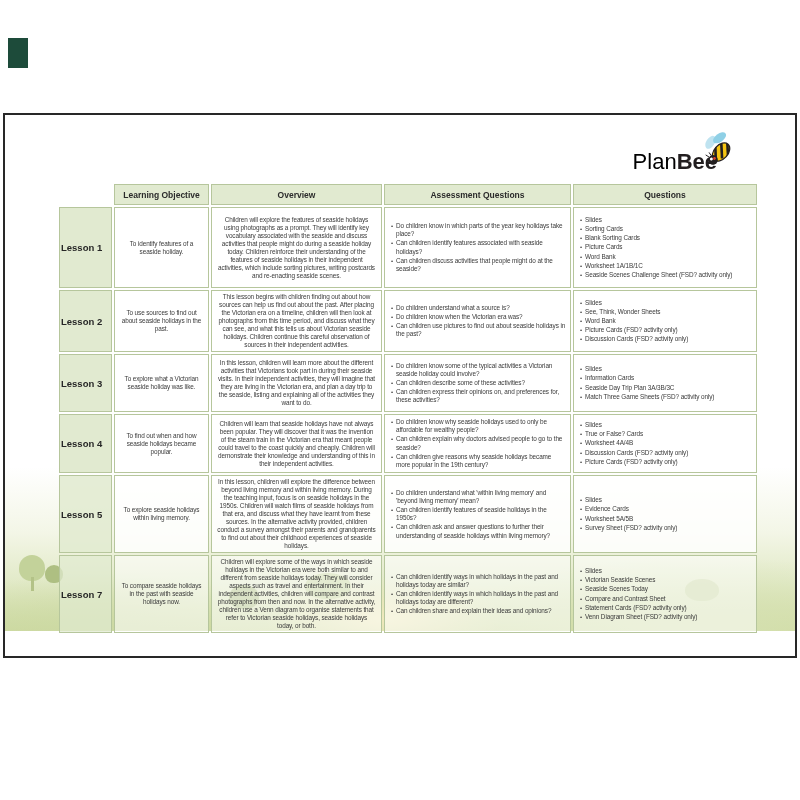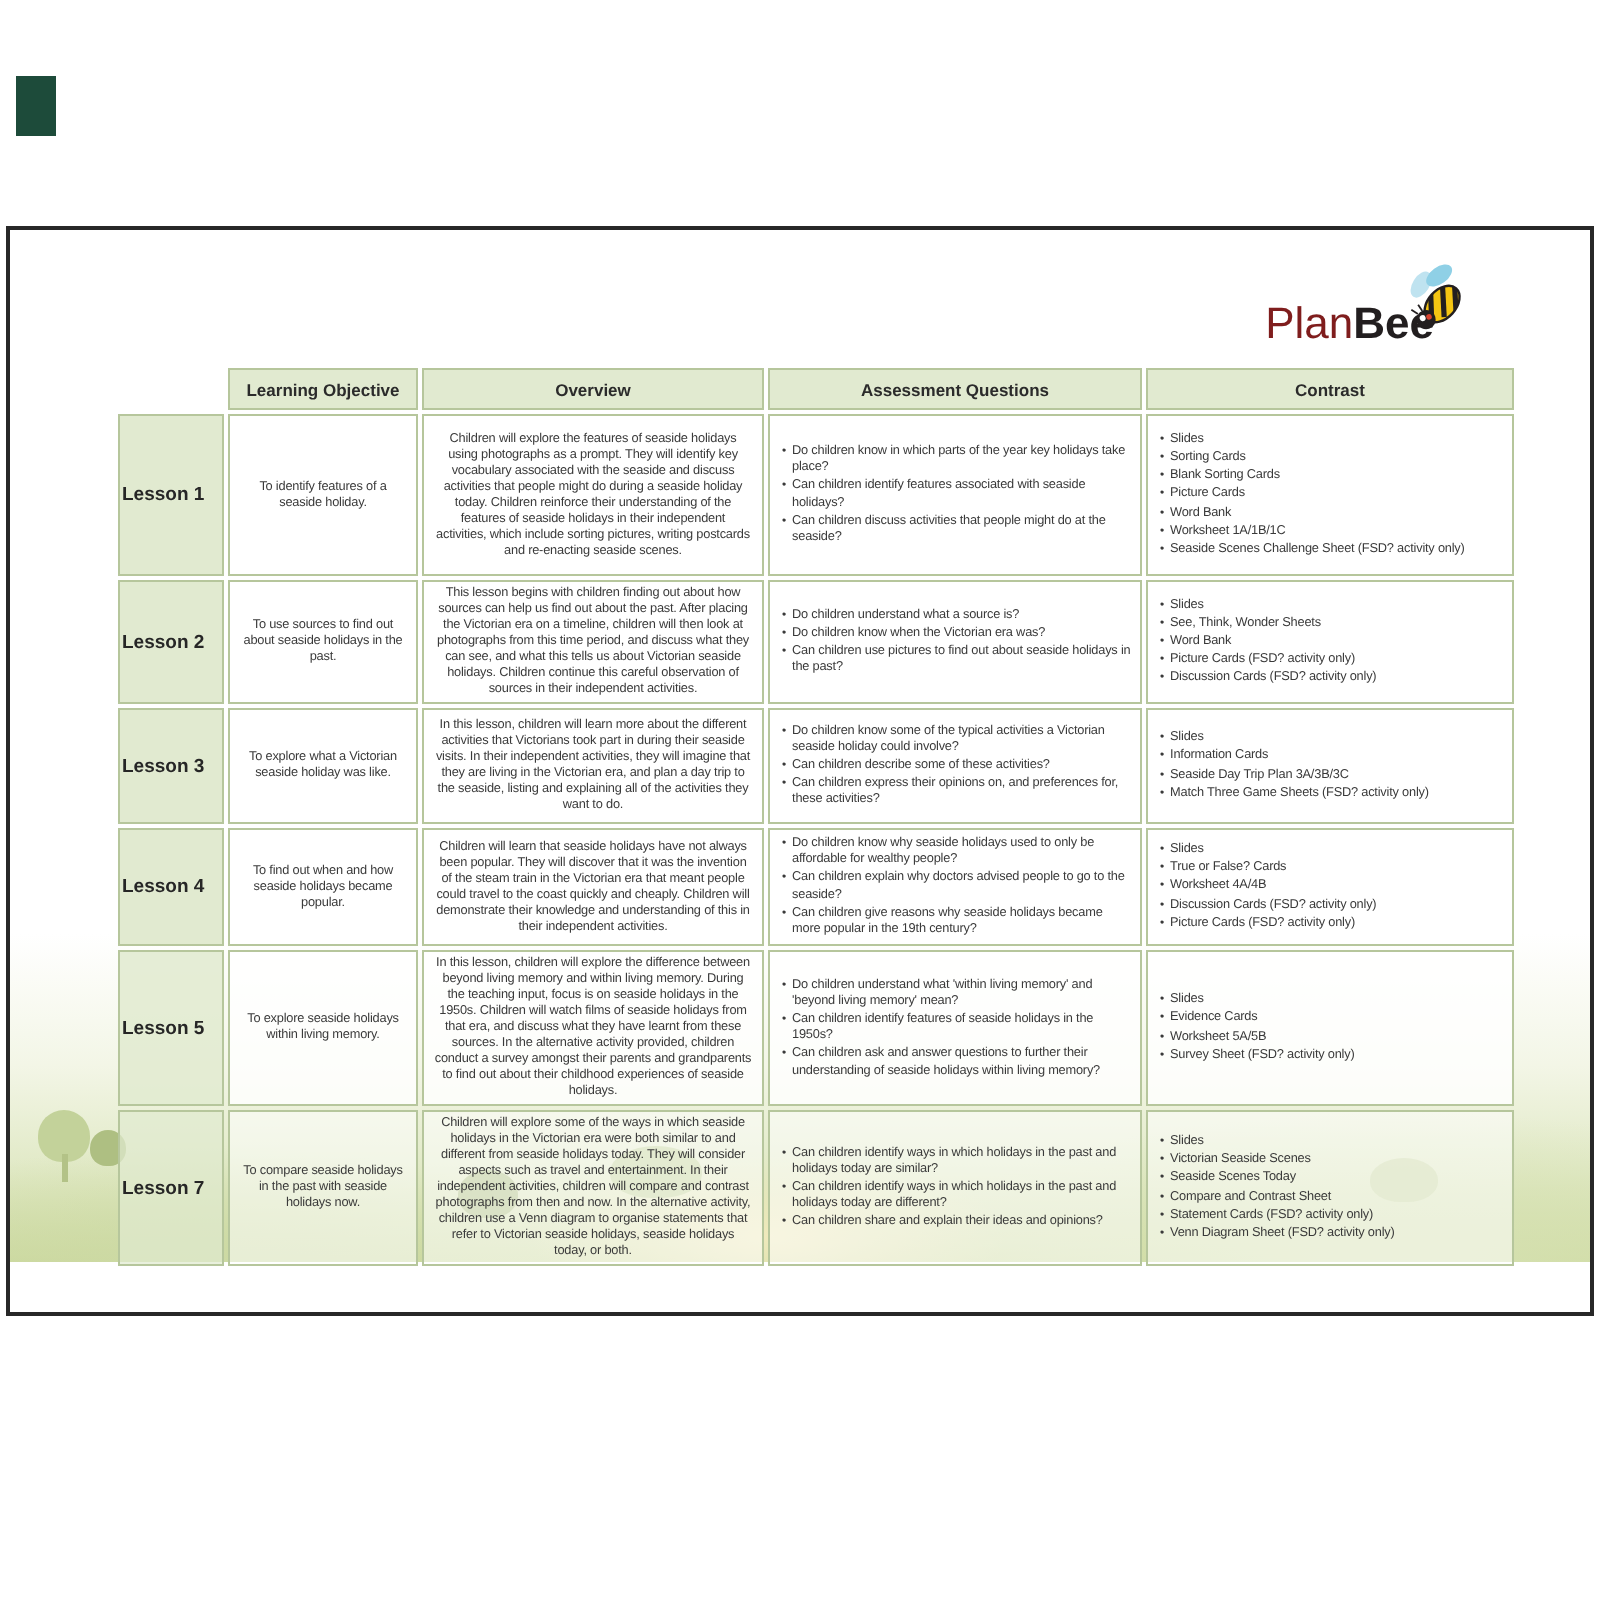--- a/index.html
+++ b/index.html
@@ -10,21 +10,21 @@
   .corner-accent{position:absolute;left:8px;top:38px;width:20px;height:30px;background:#1d4b3a;}
   .page{
     position:absolute;left:3px;top:113px;width:790px;height:541px;
     border:2px solid #282828;background:#ffffff;overflow:hidden;
   }
   .page-title{
     position:absolute;left:52px;top:36px;font-size:17.5px;font-weight:bold;
     color:#272324;letter-spacing:-0.2px;white-space:nowrap;
   }
   .brand{position:absolute;right:78px;top:34px;font-size:22px;white-space:nowrap;}
-  .brand .plan{color:#7f1d1d;font-weight:400;}
+  .brand .plan{color:#000000;font-weight:400;}
   .brand .bee{color:#221e1f;font-weight:bold;}
   .bee-icon{position:absolute;right:-22px;top:-18px;width:40px;height:36px;}
 
   
   .scene{
     position:absolute;left:0;right:0;top:352px;height:164px;z-index:1;
     background:
       radial-gradient(ellipse 170px 60px at 48% 92%, #efe9bc 0%, rgba(239,233,188,0) 70%),
       radial-gradient(ellipse 320px 110px at 12% 108%, #ccd9a4 0%, rgba(204,217,164,0) 65%),
       radial-gradient(ellipse 380px 120px at 88% 104%, #d6e1b2 0%, rgba(214,225,178,0) 68%),
@@ -119,21 +119,21 @@
           <col style="width:171px">
           <col style="width:187px">
           <col style="width:184px">
       </colgroup>
       <tbody>
           <tr style="height:21px">
         <td class="blank"></td>
         <td class="head">Learning Objective</td>
         <td class="head">Overview</td>
         <td class="head">Assessment Questions</td>
-        <td class="head">Contrast</td>
+        <td class="head">Questions</td>
       </tr>
       <tr style="height:81px">
         <td class="lesson">Lesson 1</td>
         <td class="obj">To identify features of a seaside holiday.</td>
         <td class="ovw">Children will explore the features of seaside holidays using photographs as a prompt. They will identify key vocabulary associated with the seaside and discuss activities that people might do during a seaside holiday today. Children reinforce their understanding of the features of seaside holidays in their independent activities, which include sorting pictures, writing postcards and re-enacting seaside scenes.</td>
         <td class="qs">
               <div class="li">
                 <span class="bl">•</span>
                 <span>Do children know in which parts of the year key holidays take place?</span>
               </div>

